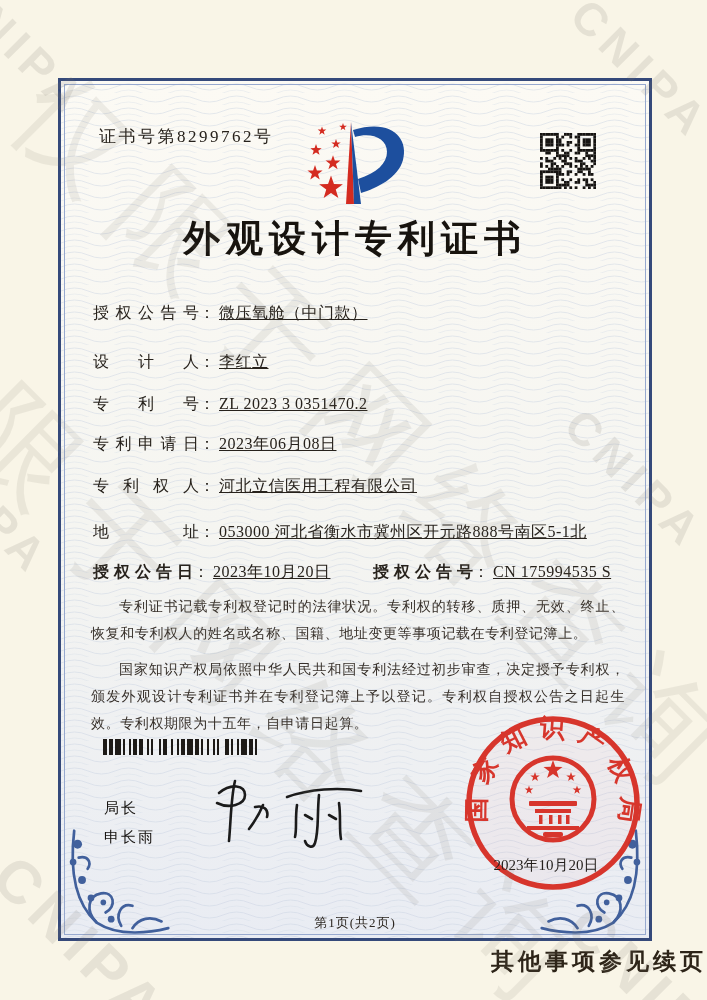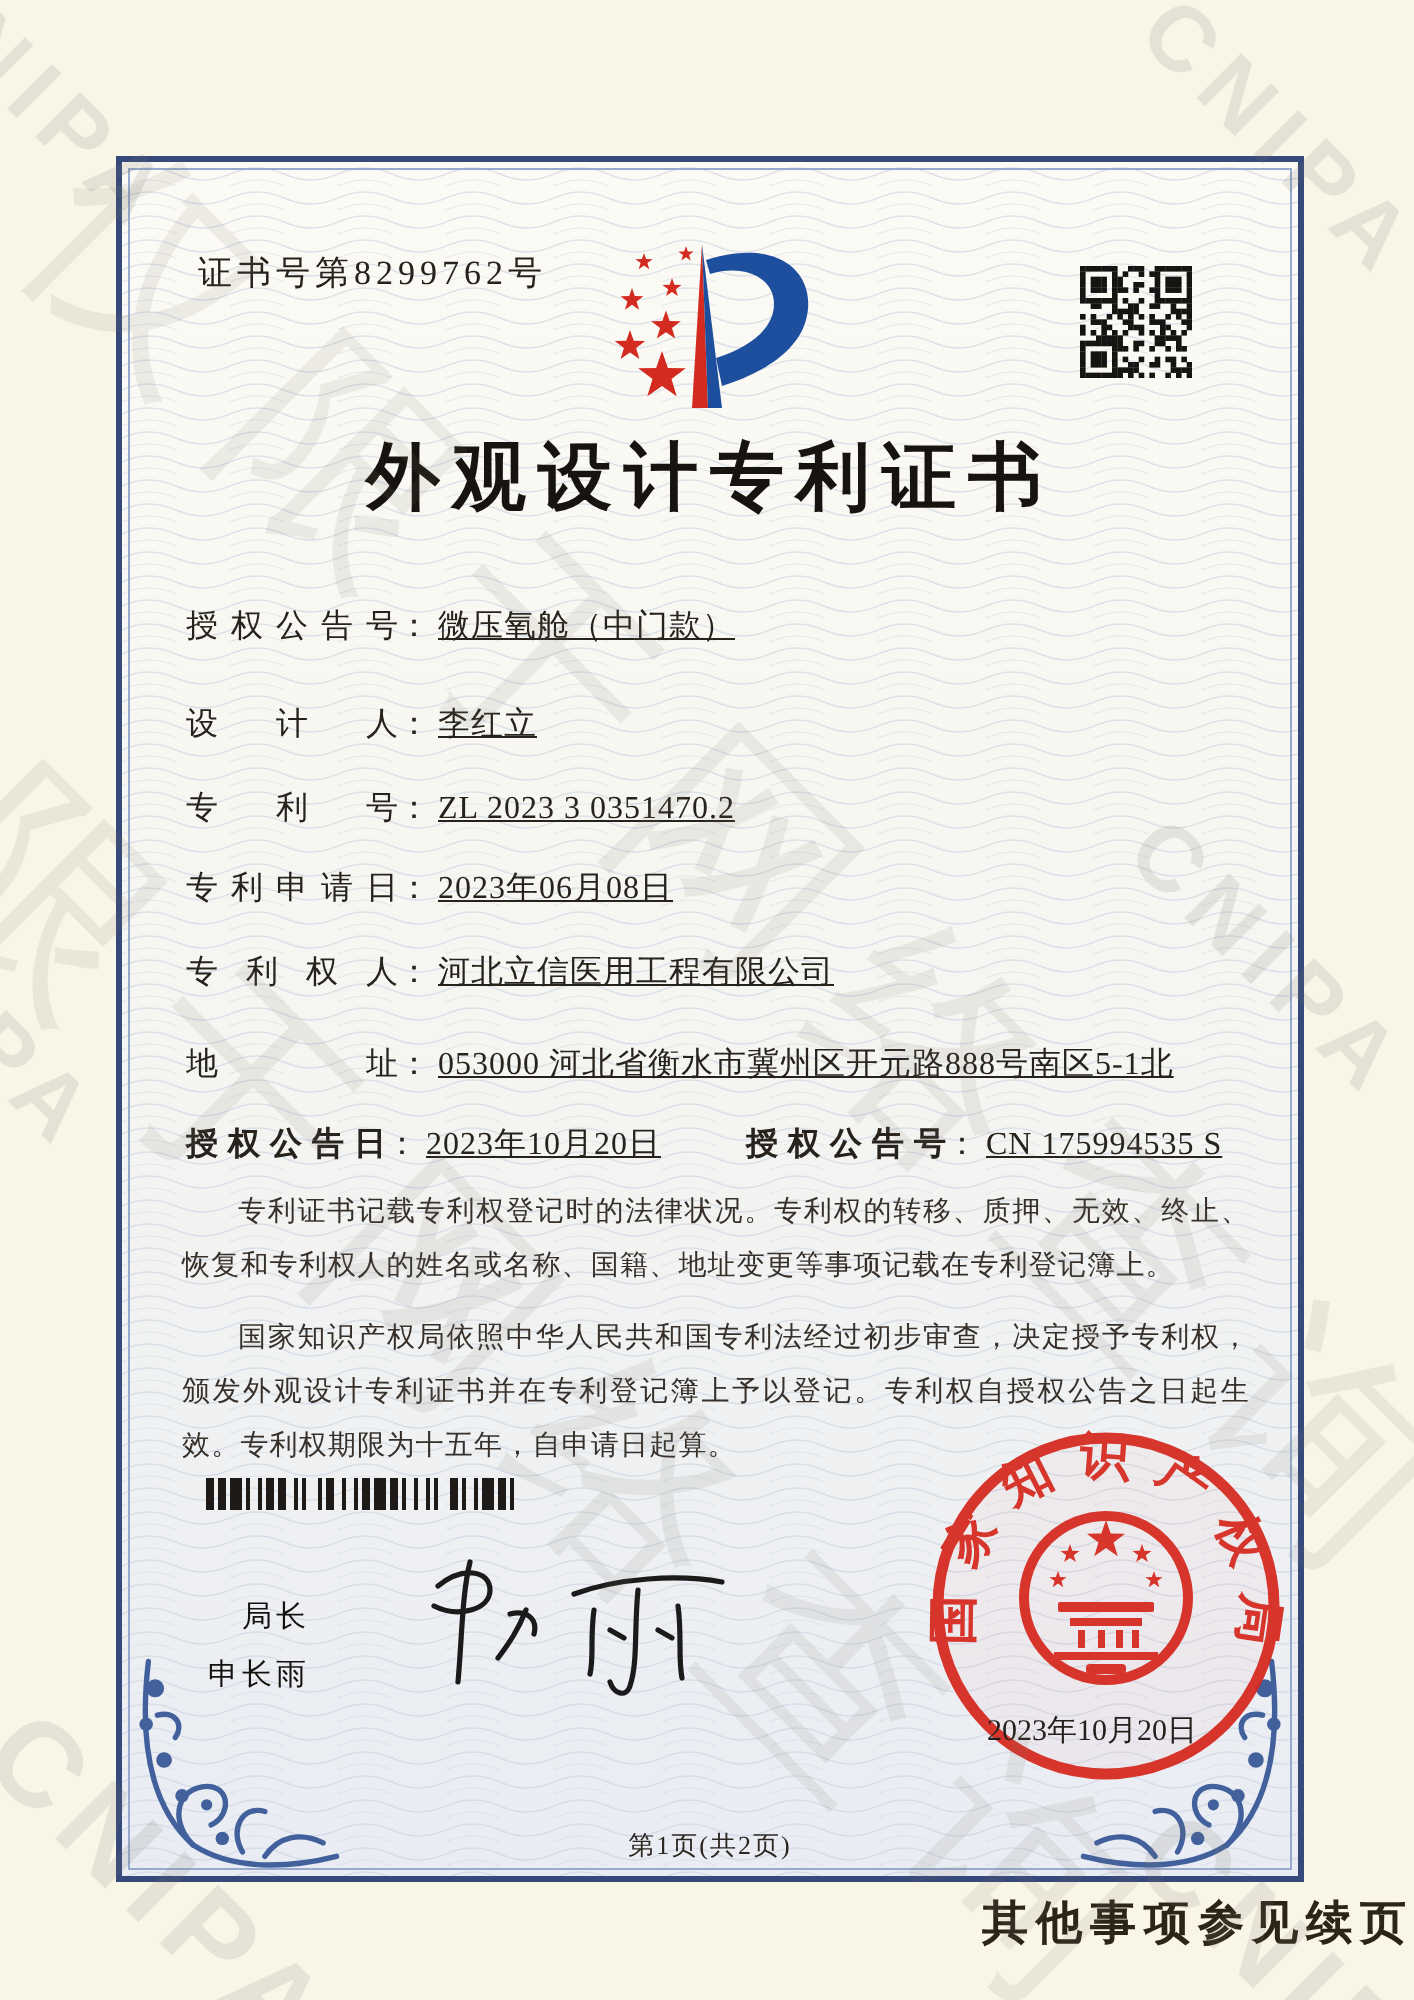--- a/index.html
+++ b/index.html
@@ -50,21 +50,21 @@
   .flabel.short{width:100px;font-weight:bold;}
 
   
   .paras{position:absolute;left:30px;width:534px;top:512px;z-index:2;
     font-size:14px;line-height:1.95;color:#37302a;text-align:justify;}
   .paras p{margin:0 0 8px 0;text-indent:2em;letter-spacing:.6px;}
 
   
   .barcode{position:absolute;left:42px;top:658px;z-index:2;}
   .director{position:absolute;left:43px;top:718px;z-index:2;
-    font-family:"Liberation Sans","DejaVu Sans",sans-serif;font-size:15px;color:#14110e;text-align:right;}
+    font-family:"Liberation Sans","DejaVu Sans",sans-serif;font-size:15px;color:#14110e;}
   .director div{margin-bottom:10px;letter-spacing:2px;}
   .signature{position:absolute;left:140px;top:690px;z-index:2;}
   .seal{position:absolute;left:402px;top:632px;z-index:3;opacity:.93;}
   .pagefoot{position:absolute;left:0;right:0;top:833px;text-align:center;
     font-size:13px;color:#2b2620;letter-spacing:1px;z-index:2;}
   .ornament{position:absolute;z-index:2;}
   .orn-bl{left:2px;bottom:2px;}
   .orn-br{right:2px;bottom:2px;transform:scaleX(-1);}
 
   

